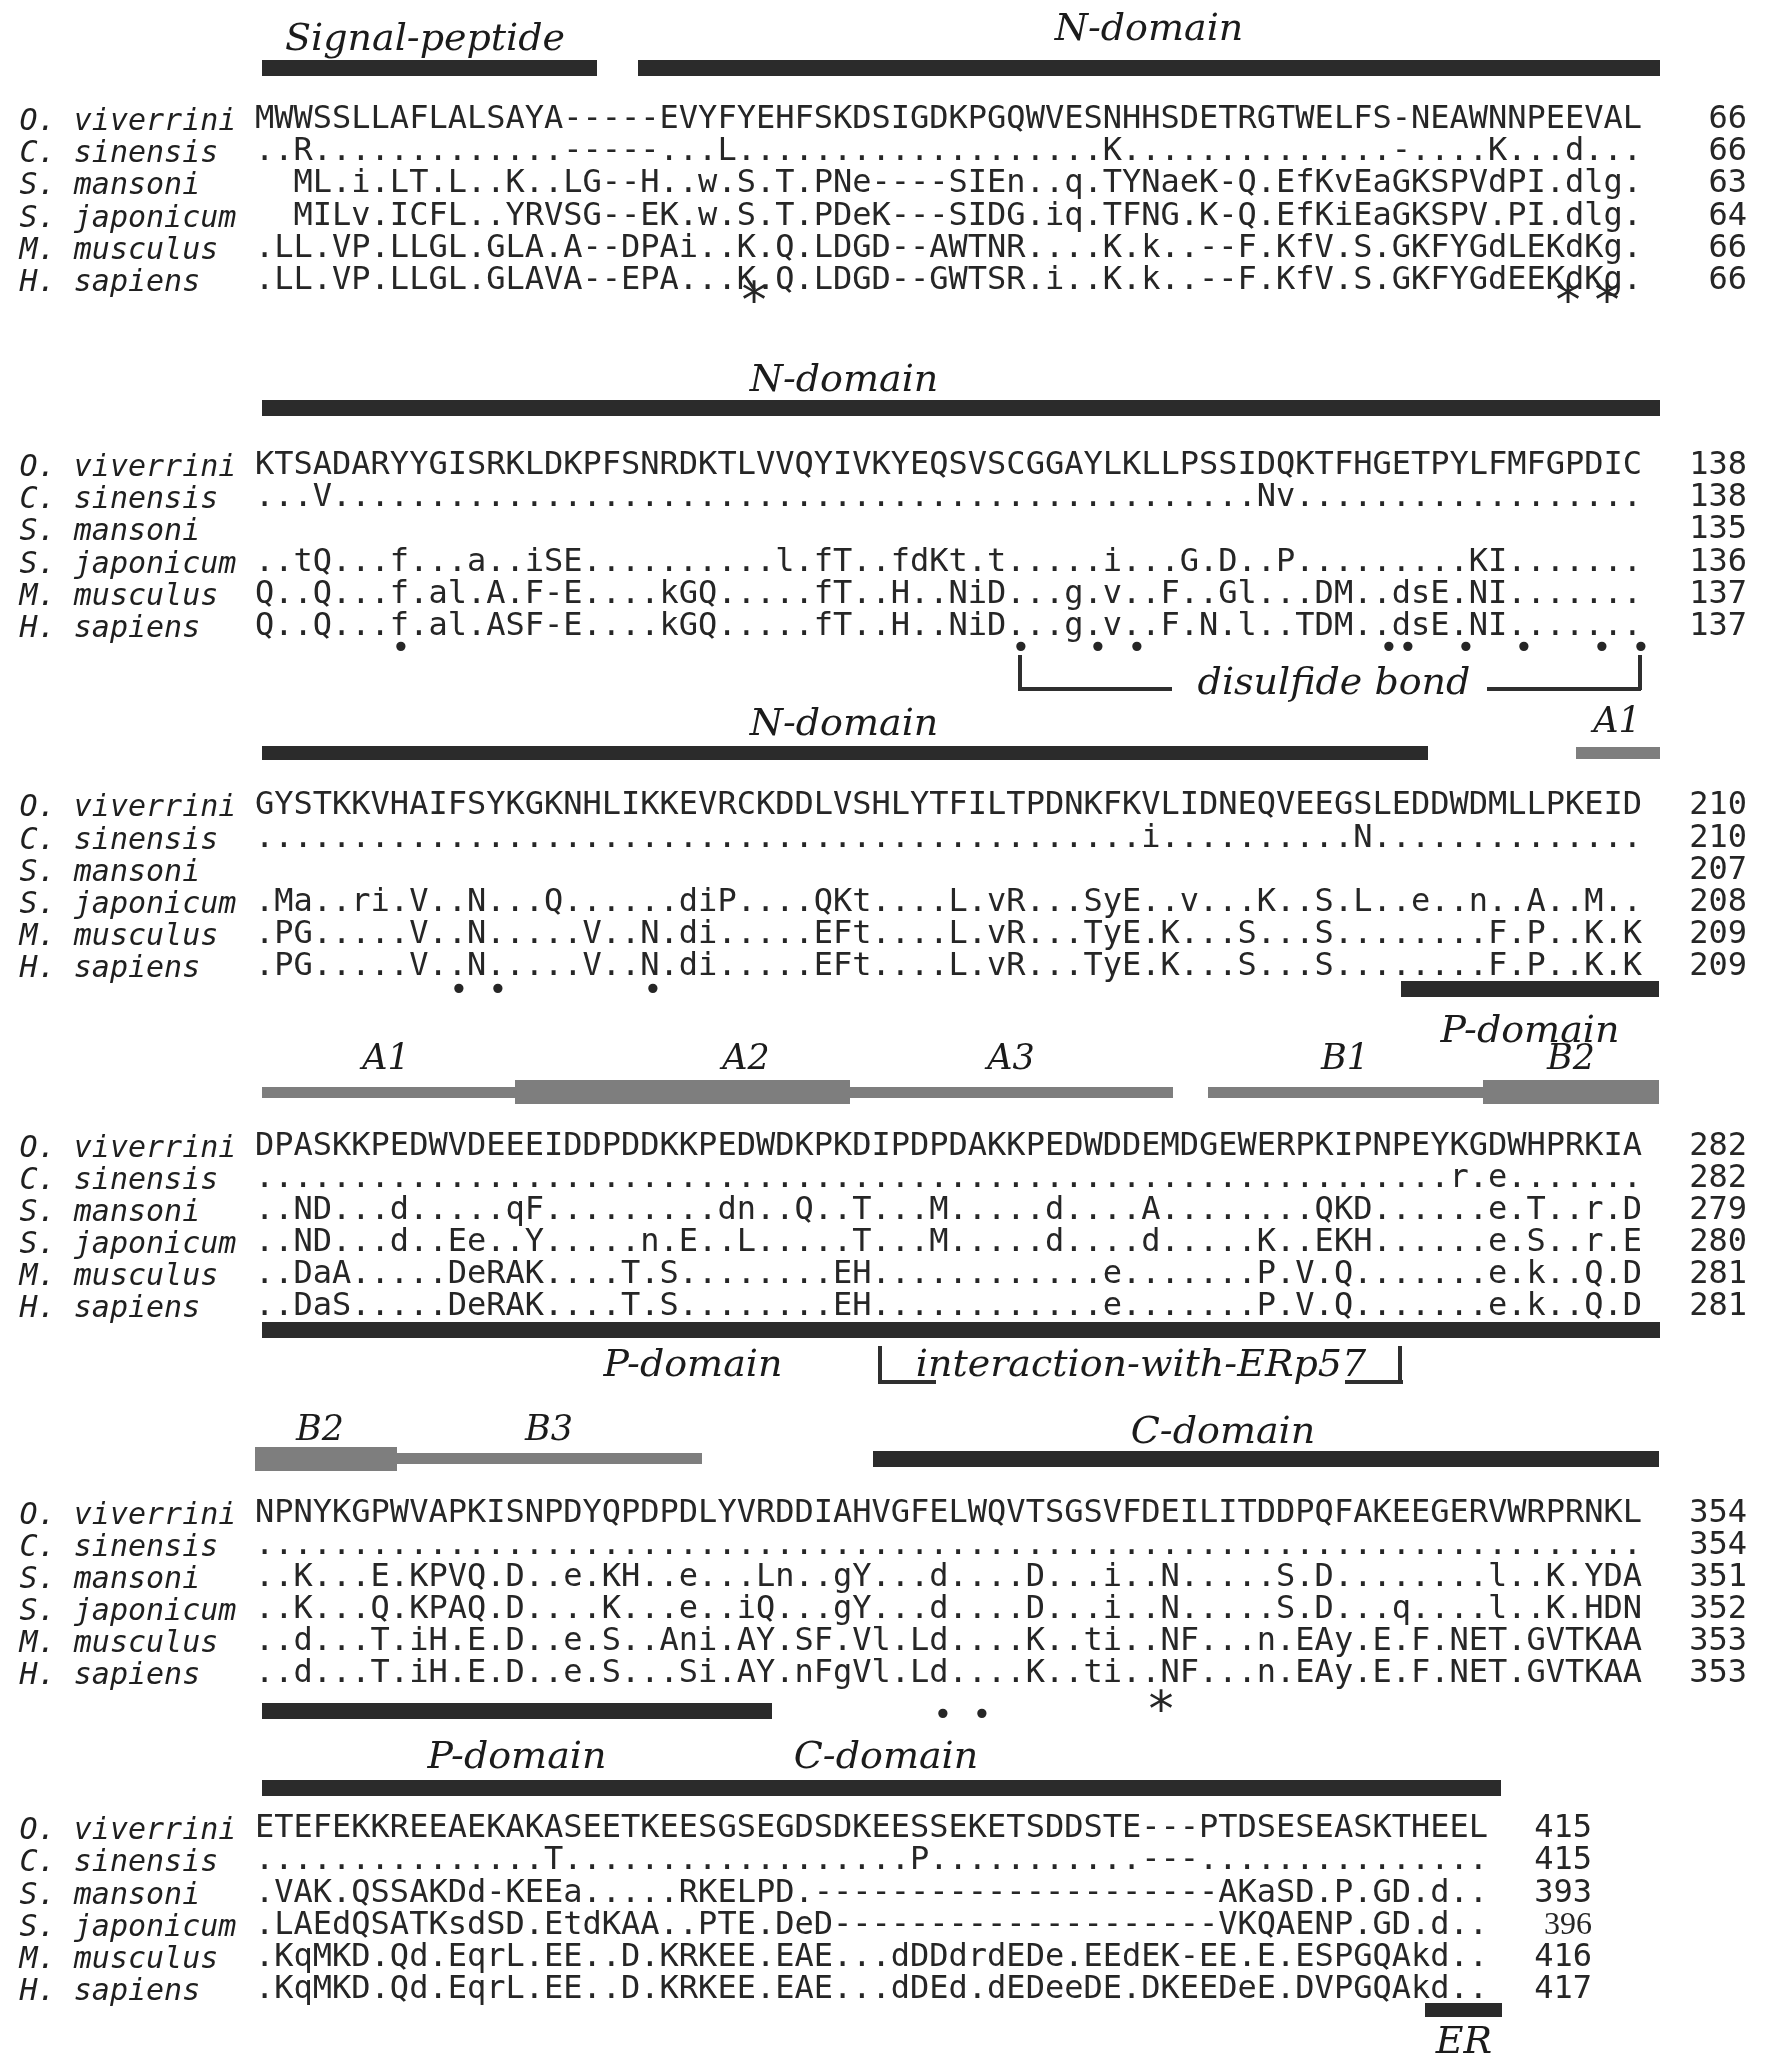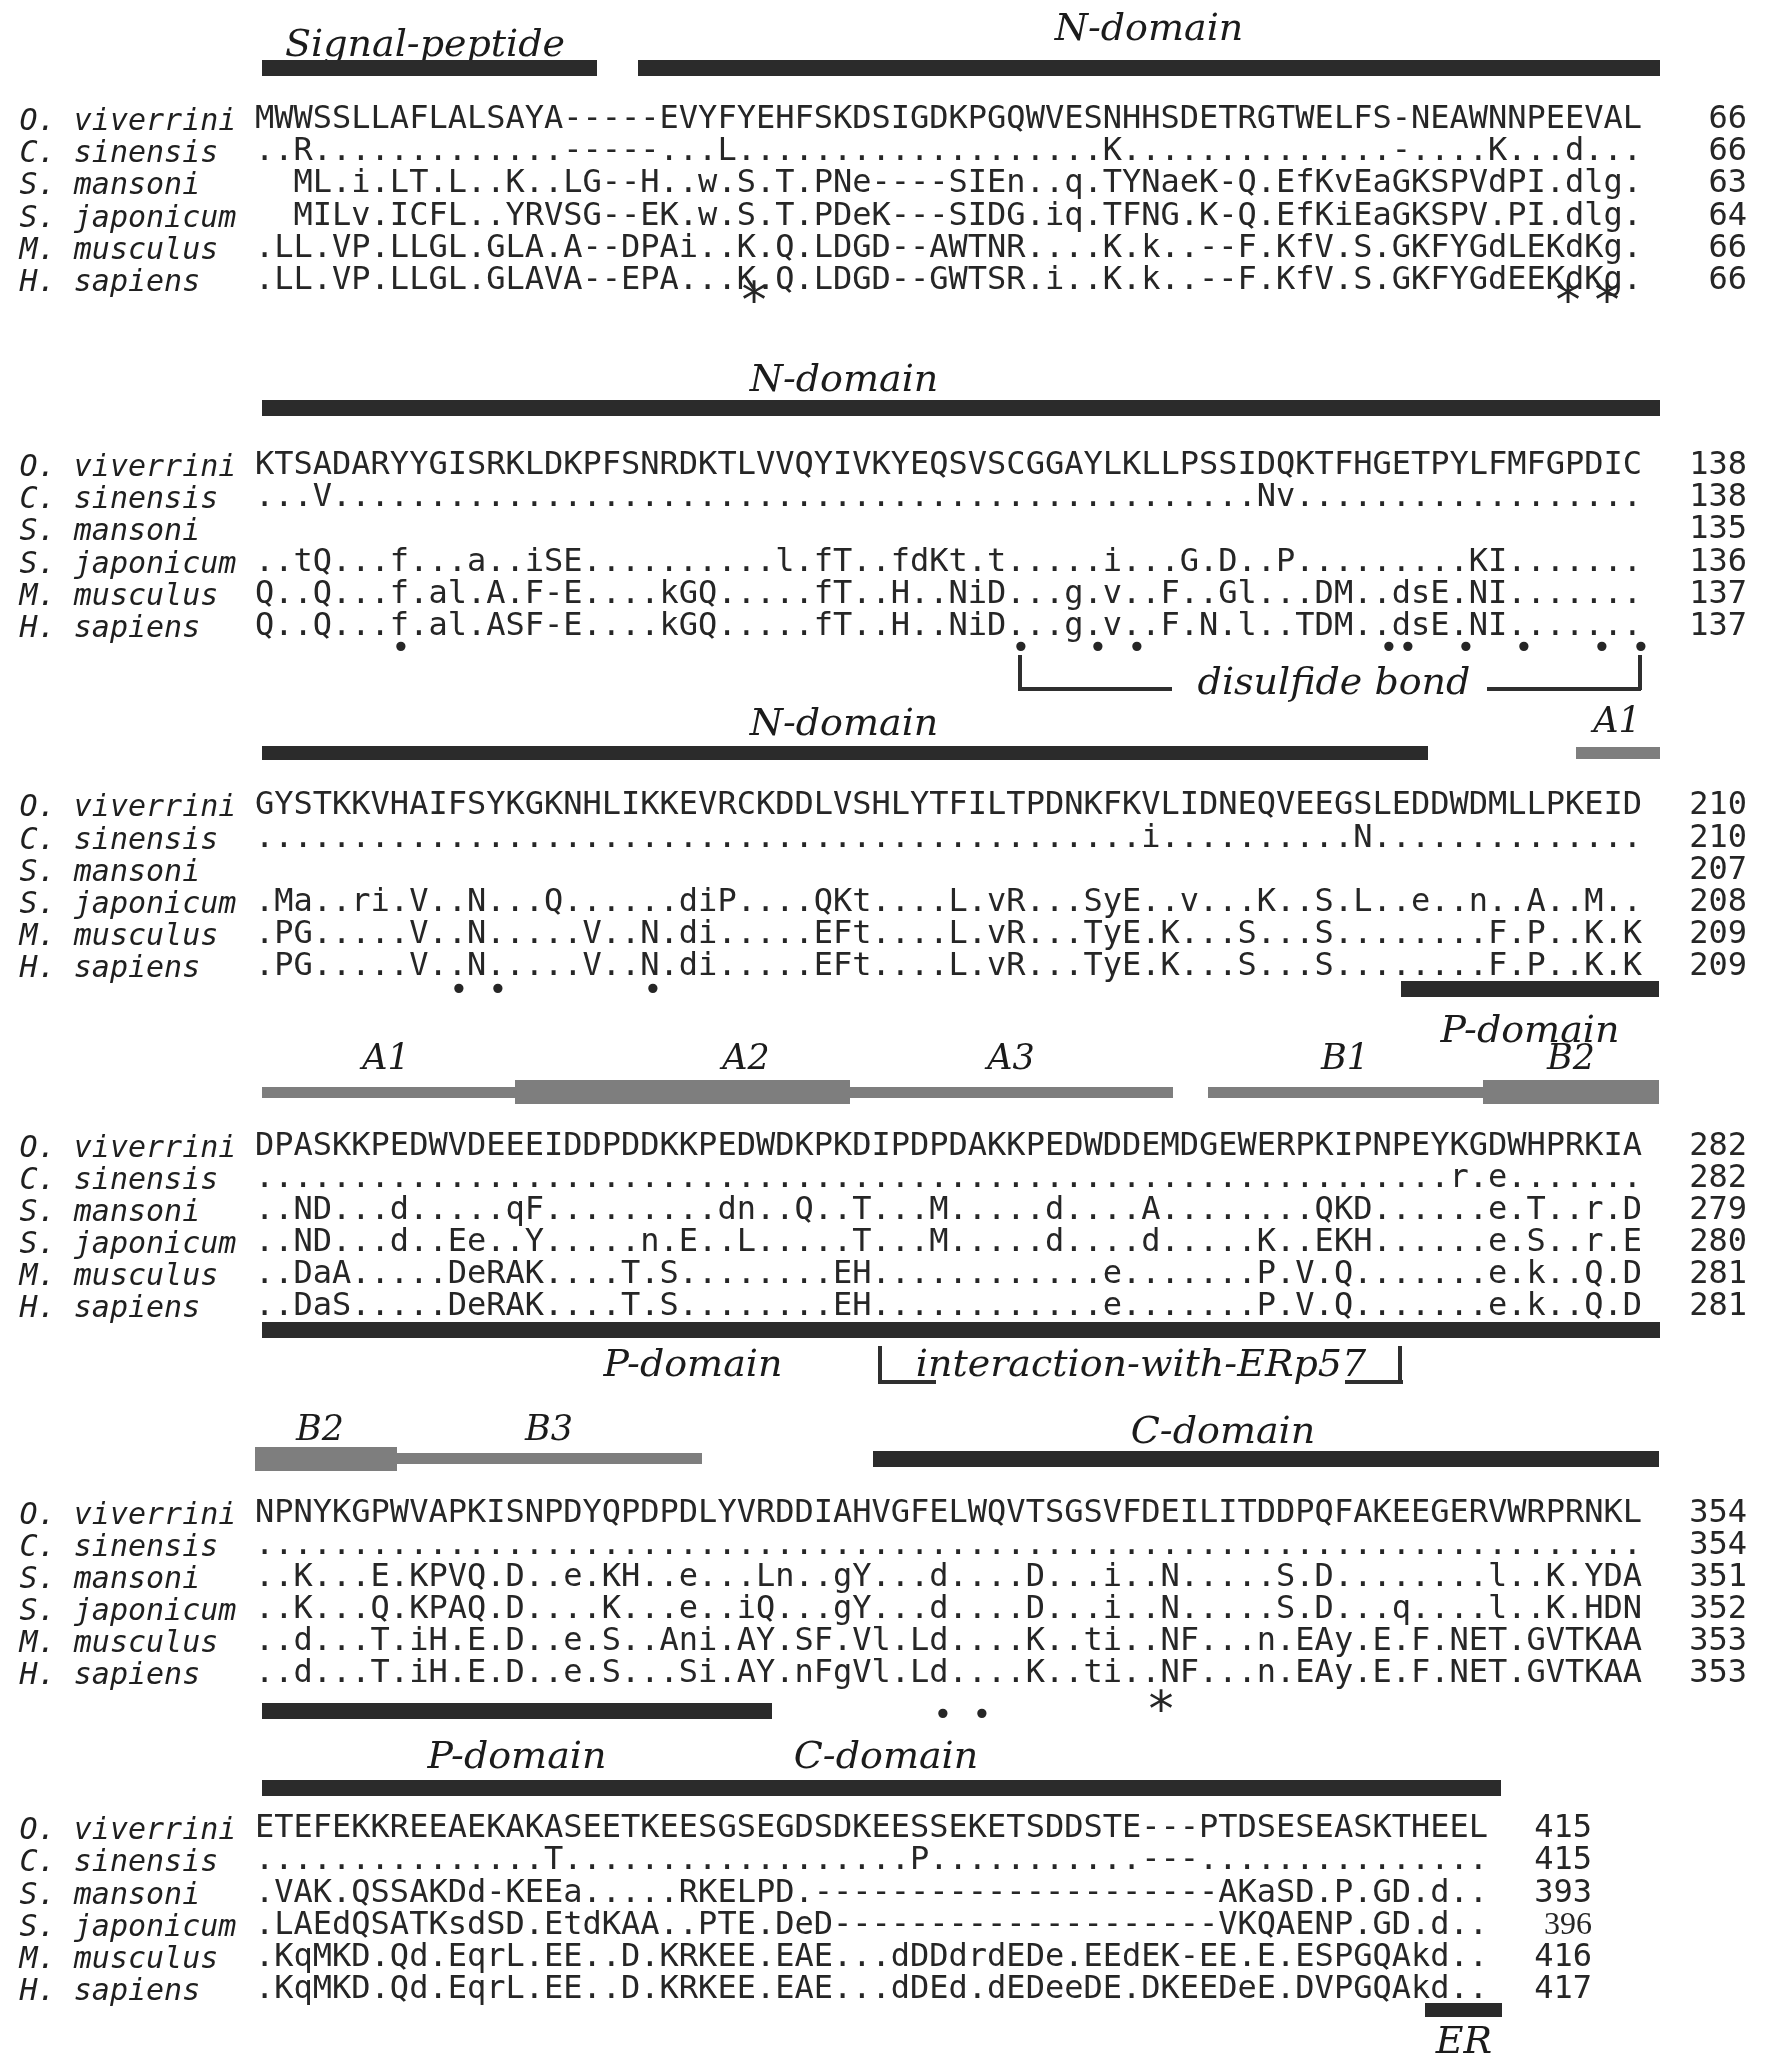--- a/index.html
+++ b/index.html
@@ -17,21 +17,21 @@
        width:58px;text-align:right;white-space:pre;}
   .marker{position:absolute;width:19.6px;text-align:center;color:#262626;}
   .dot{font:32px/32px "DejaVu Sans Mono",monospace;}
   .star{font:50px/39px "DejaVu Sans Mono",monospace;}
 </style>
 </head>
 <body>
 
 <div id="figure">
     <div class="block">
-      <div class="dlabel" style="left: 425px; top: 21px;">Signal-peptide</div>
+      <div class="dlabel" style="left: 425px; top: 15px;">Signal-peptide</div>
       <div class="dlabel" style="left: 1149px; top: 5.2px;">N-domain</div>
       <div class="bar" style="left: 262px; top: 60px; width: 335px; height: 15.7px; background: rgb(43, 43, 43);"></div>
       <div class="bar" style="left: 638px; top: 60px; width: 1022px; height: 15.7px; background: rgb(43, 43, 43);"></div>
       <div class="row" style="top: 101px;">
         <div class="sp">O. viverrini</div>
         <div class="seq">MWWSSLLAFLALSAYA-----EVYFYEHFSKDSIGDKPGQWVESNHHSDETRGTWELFS-NEAWNNPEEVAL</div>
         <div class="num" style="left: 1689px;">66</div>
       </div>
       <div class="row" style="top: 133px;">
         <div class="sp">C. sinensis</div>

